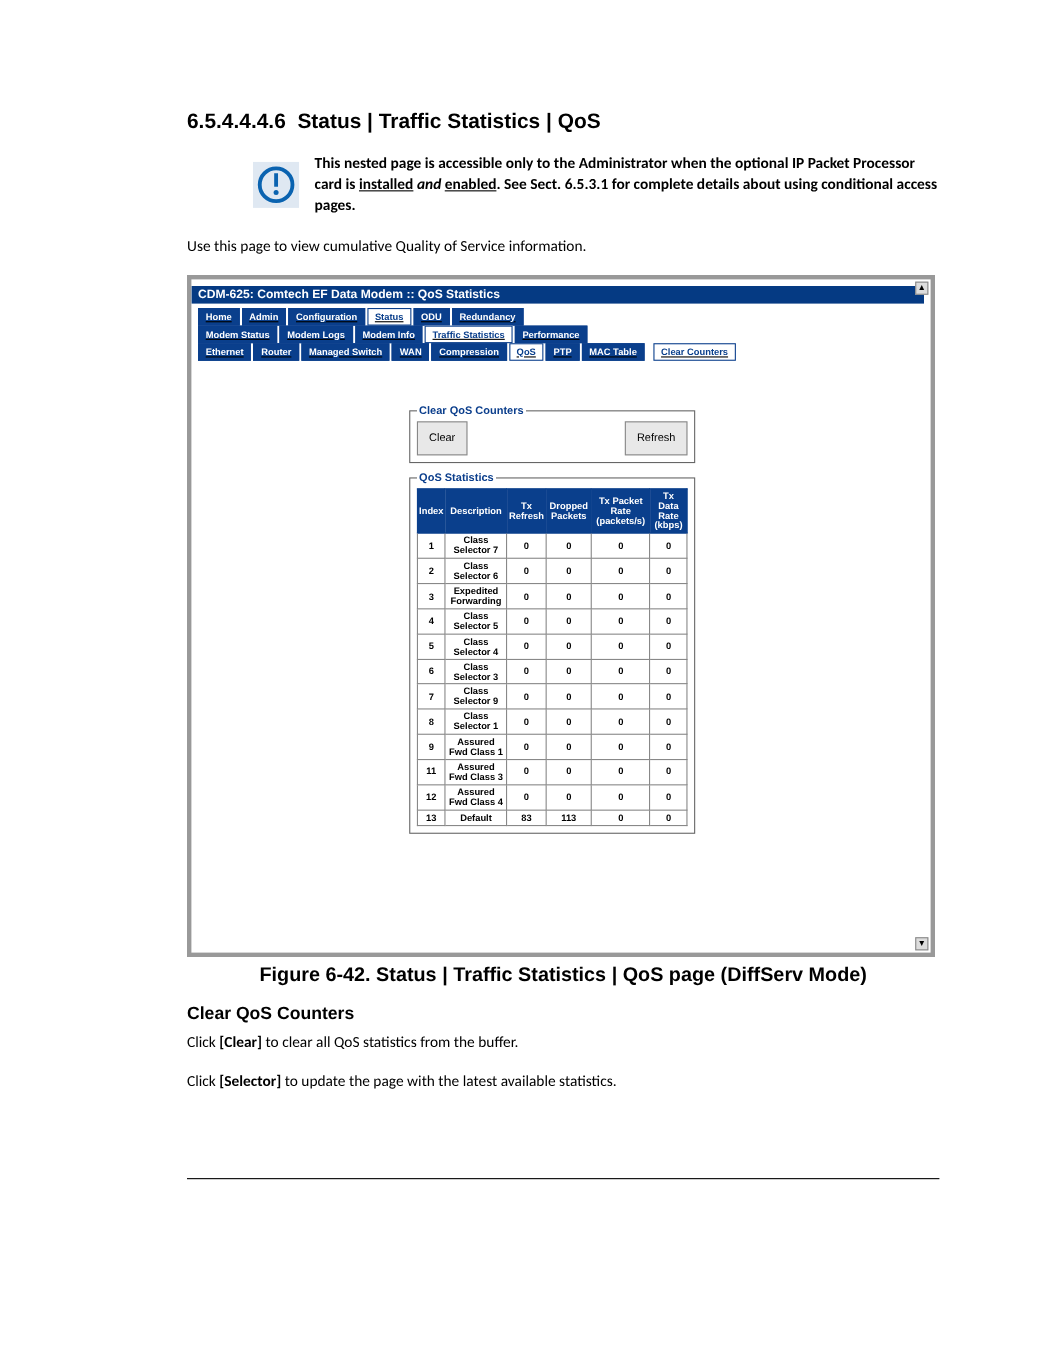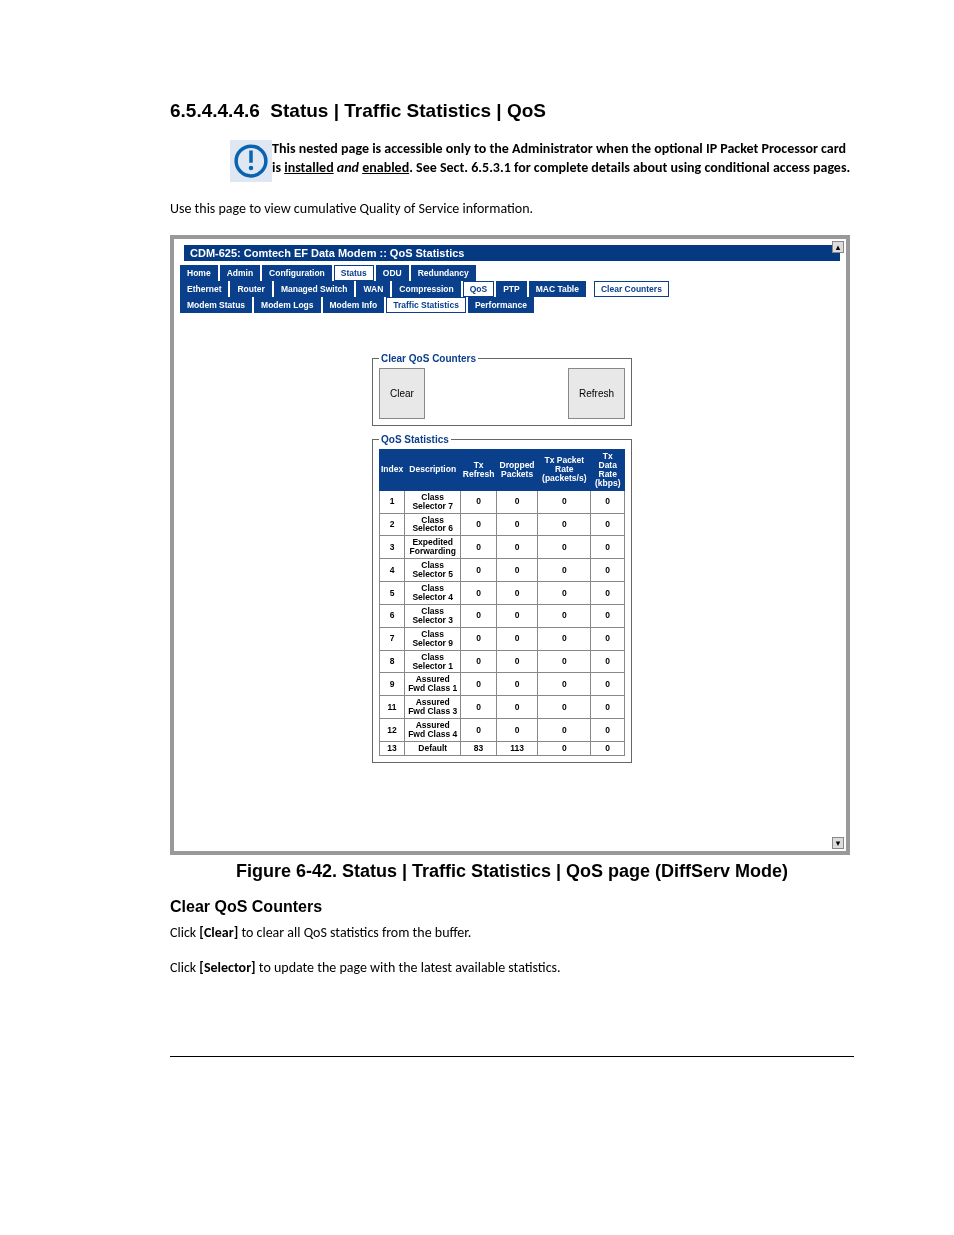--- a/index.html
+++ b/index.html
@@ -12,21 +12,22 @@
     width: 954px;
   }
   h1.section-title {
     font-family: Arial, sans-serif;
     font-size: 19px;
     font-weight: bold;
     margin: 0 0 18px 0;
   }
   .note-block {
     display: flex;
-    align-items: flex-start;
+    align-items: center;
+    gap: 14px;
     margin: 0 0 18px 60px;
   }
   .note-icon svg { width: 42px; height: 42px; display: block; }
   .note-text {
     font-weight: bold;
     font-size: 14px;
     line-height: 1.35;
   }
   .note-text .u { text-decoration: underline; }
   .note-text .i { font-style: italic; }
@@ -38,29 +39,29 @@
   .screenshot {
     position: relative;
     width: 680px;
     height: 620px;
     border: 4px solid #999;
     background: #fff;
     margin: 0 0 6px 0;
     overflow: hidden;
   }
   .shot-title {
-    margin: 6px 6px 4px 10px;
+    margin: 6px 6px 4px 0;
     padding: 2px 6px;
     background: #053a83;
     color: #fff;
     font-family: Verdana, Geneva, sans-serif;
     font-size: 11px;
     font-weight: bold;
   }
-  .tabrow { margin-left: 6px; display: flex; gap: 2px; font-family: Verdana, sans-serif; }
+  .tabrow { margin-left: 6px; display: flex; gap: 2px; font-family: Verdana, sans-serif; text-decoration: underline; }
   .tab {
     font-size: 8.5px;
     font-weight: bold;
     color: #fff;
     background: #0a3f8c;
     border: 1px solid #0a3f8c;
     padding: 1px 6px;
     line-height: 12px;
     cursor: pointer;
   }
@@ -91,21 +92,21 @@
     font-size: 10px;
     font-weight: bold;
     padding: 0 2px;
   }
   .fs-row { display: flex; align-items: center; justify-content: space-between; }
   .mini-btn {
     font-family: Arial, sans-serif;
     font-size: 10px;
     background: #e8e8e8;
     border: 1px solid #888;
-    padding: 19px 10px;
+    padding: 9px 10px;
     cursor: pointer;
   }
 
   table.qos {
     border-collapse: collapse;
     width: 100%;
     font-size: 8.5px;
     text-align: center;
   }
   table.qos th {
@@ -174,38 +175,38 @@
     <div class="shot-title">CDM-625: Comtech EF Data Modem :: QoS Statistics</div>
 
     <div class="tabrow" id="tabrow1">
         <div class="tab">Home</div>
         <div class="tab">Admin</div>
         <div class="tab">Configuration</div>
         <div class="tab light">Status</div>
         <div class="tab">ODU</div>
         <div class="tab">Redundancy</div>
       </div>
+    <div class="tabrow" id="tabrow2">
+        <div class="tab">Modem Status</div>
+        <div class="tab">Modem Logs</div>
+        <div class="tab">Modem Info</div>
+        <div class="tab light">Traffic Statistics</div>
+        <div class="tab">Performance</div>
+      </div>
     <div class="tabrow" id="tabrow3">
         <div class="tab">Ethernet</div>
         <div class="tab">Router</div>
         <div class="tab">Managed Switch</div>
         <div class="tab">WAN</div>
         <div class="tab">Compression</div>
         <div class="tab light">QoS</div>
         <div class="tab">PTP</div>
         <div class="tab">MAC Table</div>
         <div class="tab light clear-c">Clear Counters</div>
       </div>
-    <div class="tabrow" id="tabrow2">
-        <div class="tab">Modem Status</div>
-        <div class="tab">Modem Logs</div>
-        <div class="tab">Modem Info</div>
-        <div class="tab light">Traffic Statistics</div>
-        <div class="tab">Performance</div>
-      </div>
 
     <div class="center-col">
       <fieldset class="fs">
         <legend>Clear QoS Counters</legend>
         <div class="fs-row">
           <button class="mini-btn">Clear</button>
           <button class="mini-btn">Refresh</button>
         </div>
       </fieldset>
 

